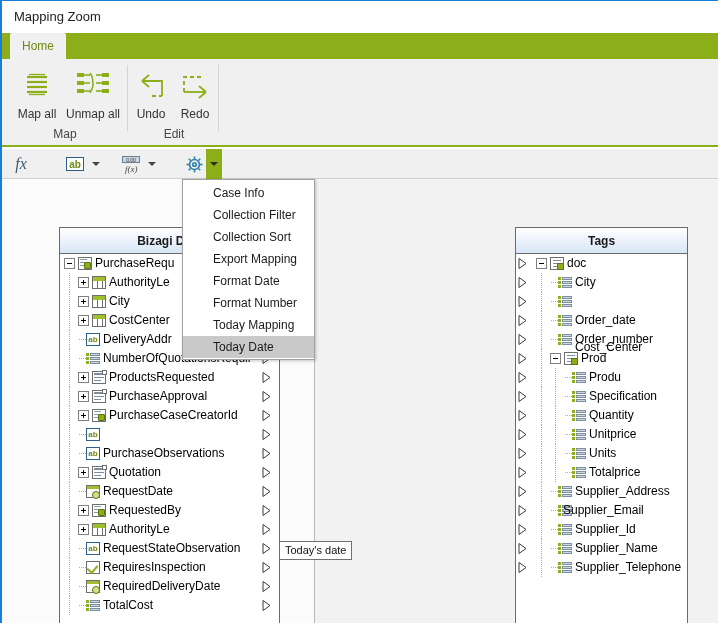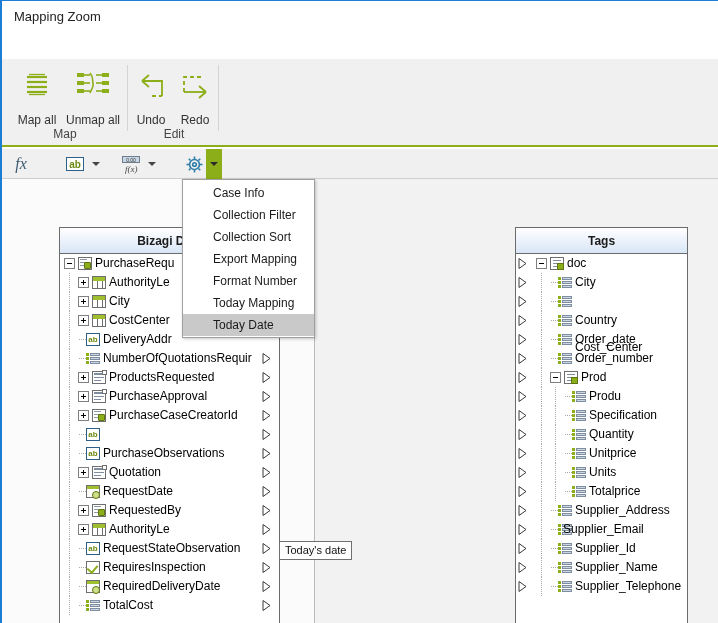--- a/index.html
+++ b/index.html
@@ -47,21 +47,21 @@
   .rgroup{position:absolute;top:0;height:86px;}
   .rgroup .sep{
     position:absolute;right:0;top:6px;width:1px;height:66px;background:#d4d4d4;
   }
   .rgroup .glabel{
     position:absolute;bottom:4px;left:0;width:100%;text-align:center;
     font-size:12px;color:#444;
   }
   .rbtn{
     position:absolute;top:6px;width:62px;height:62px;
-    display:flex;flex-direction:column;align-items:center;justify-content:space-between;
+    display:flex;flex-direction:column;align-items:center;justify-content:flex-start;
     cursor:default;
   }
   .rbtn .icon{height:40px;display:flex;align-items:center;justify-content:center;}
   .rbtn .lbl{font-size:12px;color:#333;margin-top:2px;white-space:nowrap;}
   
   .fbar{
     position:absolute;left:0;top:148px;width:716px;height:30px;
     background:#f0f0f0;
     border-bottom:1px solid #cfcfcf;
     box-sizing:border-box;
@@ -183,20 +183,23 @@
 </style>
 </head>
 <body>
 
 <div class="window">
 
   <div class="titlebar">
     <div class="title">Mapping Zoom</div>
   </div>
 
+  <div class="ribbon-tabs">
+    <div class="tab-home">Home</div>
+  </div>
 
   <div class="ribbon-body">
 
     <div class="rgroup" style="left:0px;width:126px;">
       <div class="rbtn" style="left:4px;">
         <div class="icon">
           <svg width="34" height="30" viewBox="0 0 34 30">
             <g stroke="#8cae18" stroke-width="2.2" fill="none">
               <line x1="7" y1="7" x2="27" y2="7"></line>
               <line x1="7" y1="12" x2="27" y2="12"></line>
@@ -584,36 +587,20 @@
             <span class="guide" style="left: 25px;"></span>
             <span class="elbow" style="left: 35px;"></span>
             <span class="ic ic-list" style="left: 42px;">
               <span class="s" style="top:1px"></span>
               <span class="l" style="top:1px"></span>
               <span class="s" style="top:5px"></span>
               <span class="l" style="top:5px"></span>
               <span class="s" style="top:9px"></span>
               <span class="l" style="top:9px"></span>
             </span>
-            <span class="label" style="left: 59px;">Country</span>
-            <span class="arrowwrap" style="left: 2px;"><svg width="9" height="11" viewBox="0 0 9 11">
-                <polygon points="1,0.5 8,5.5 1,10.5" fill="#ffffff" stroke="#3a3a3a" stroke-width="1"></polygon>
-              </svg></span>
-          </div>
-          <div class="row">
-            <span class="guide" style="left: 25px;"></span>
-            <span class="elbow" style="left: 35px;"></span>
-            <span class="ic ic-list" style="left: 42px;">
-              <span class="s" style="top:1px"></span>
-              <span class="l" style="top:1px"></span>
-              <span class="s" style="top:5px"></span>
-              <span class="l" style="top:5px"></span>
-              <span class="s" style="top:9px"></span>
-              <span class="l" style="top:9px"></span>
-            </span>
             <span class="label" style="left: 59px;">Order_date</span>
             <span class="arrowwrap" style="left: 2px;"><svg width="9" height="11" viewBox="0 0 9 11">
                 <polygon points="1,0.5 8,5.5 1,10.5" fill="#ffffff" stroke="#3a3a3a" stroke-width="1"></polygon>
               </svg></span>
           </div>
           <div class="row">
             <span class="guide" style="left: 25px;"></span>
             <span class="elbow" style="left: 35px;"></span>
             <span class="ic ic-list" style="left: 42px;">
               <span class="s" style="top:1px"></span>
@@ -828,18 +815,19 @@
     </div>
 
     <div class="tooltip">Today's date</div>
   </div>
 
   <div class="menu" id="gear-menu">
       <div class="menu-item">Case Info</div>
       <div class="menu-item">Collection Filter</div>
       <div class="menu-item">Collection Sort</div>
       <div class="menu-item">Export Mapping</div>
+      <div class="menu-item">Format Date</div>
       <div class="menu-item">Format Number</div>
       <div class="menu-item">Today Mapping</div>
       <div class="menu-item sel">Today Date</div>
     </div>
 
 </div>
 
 </body></html>

